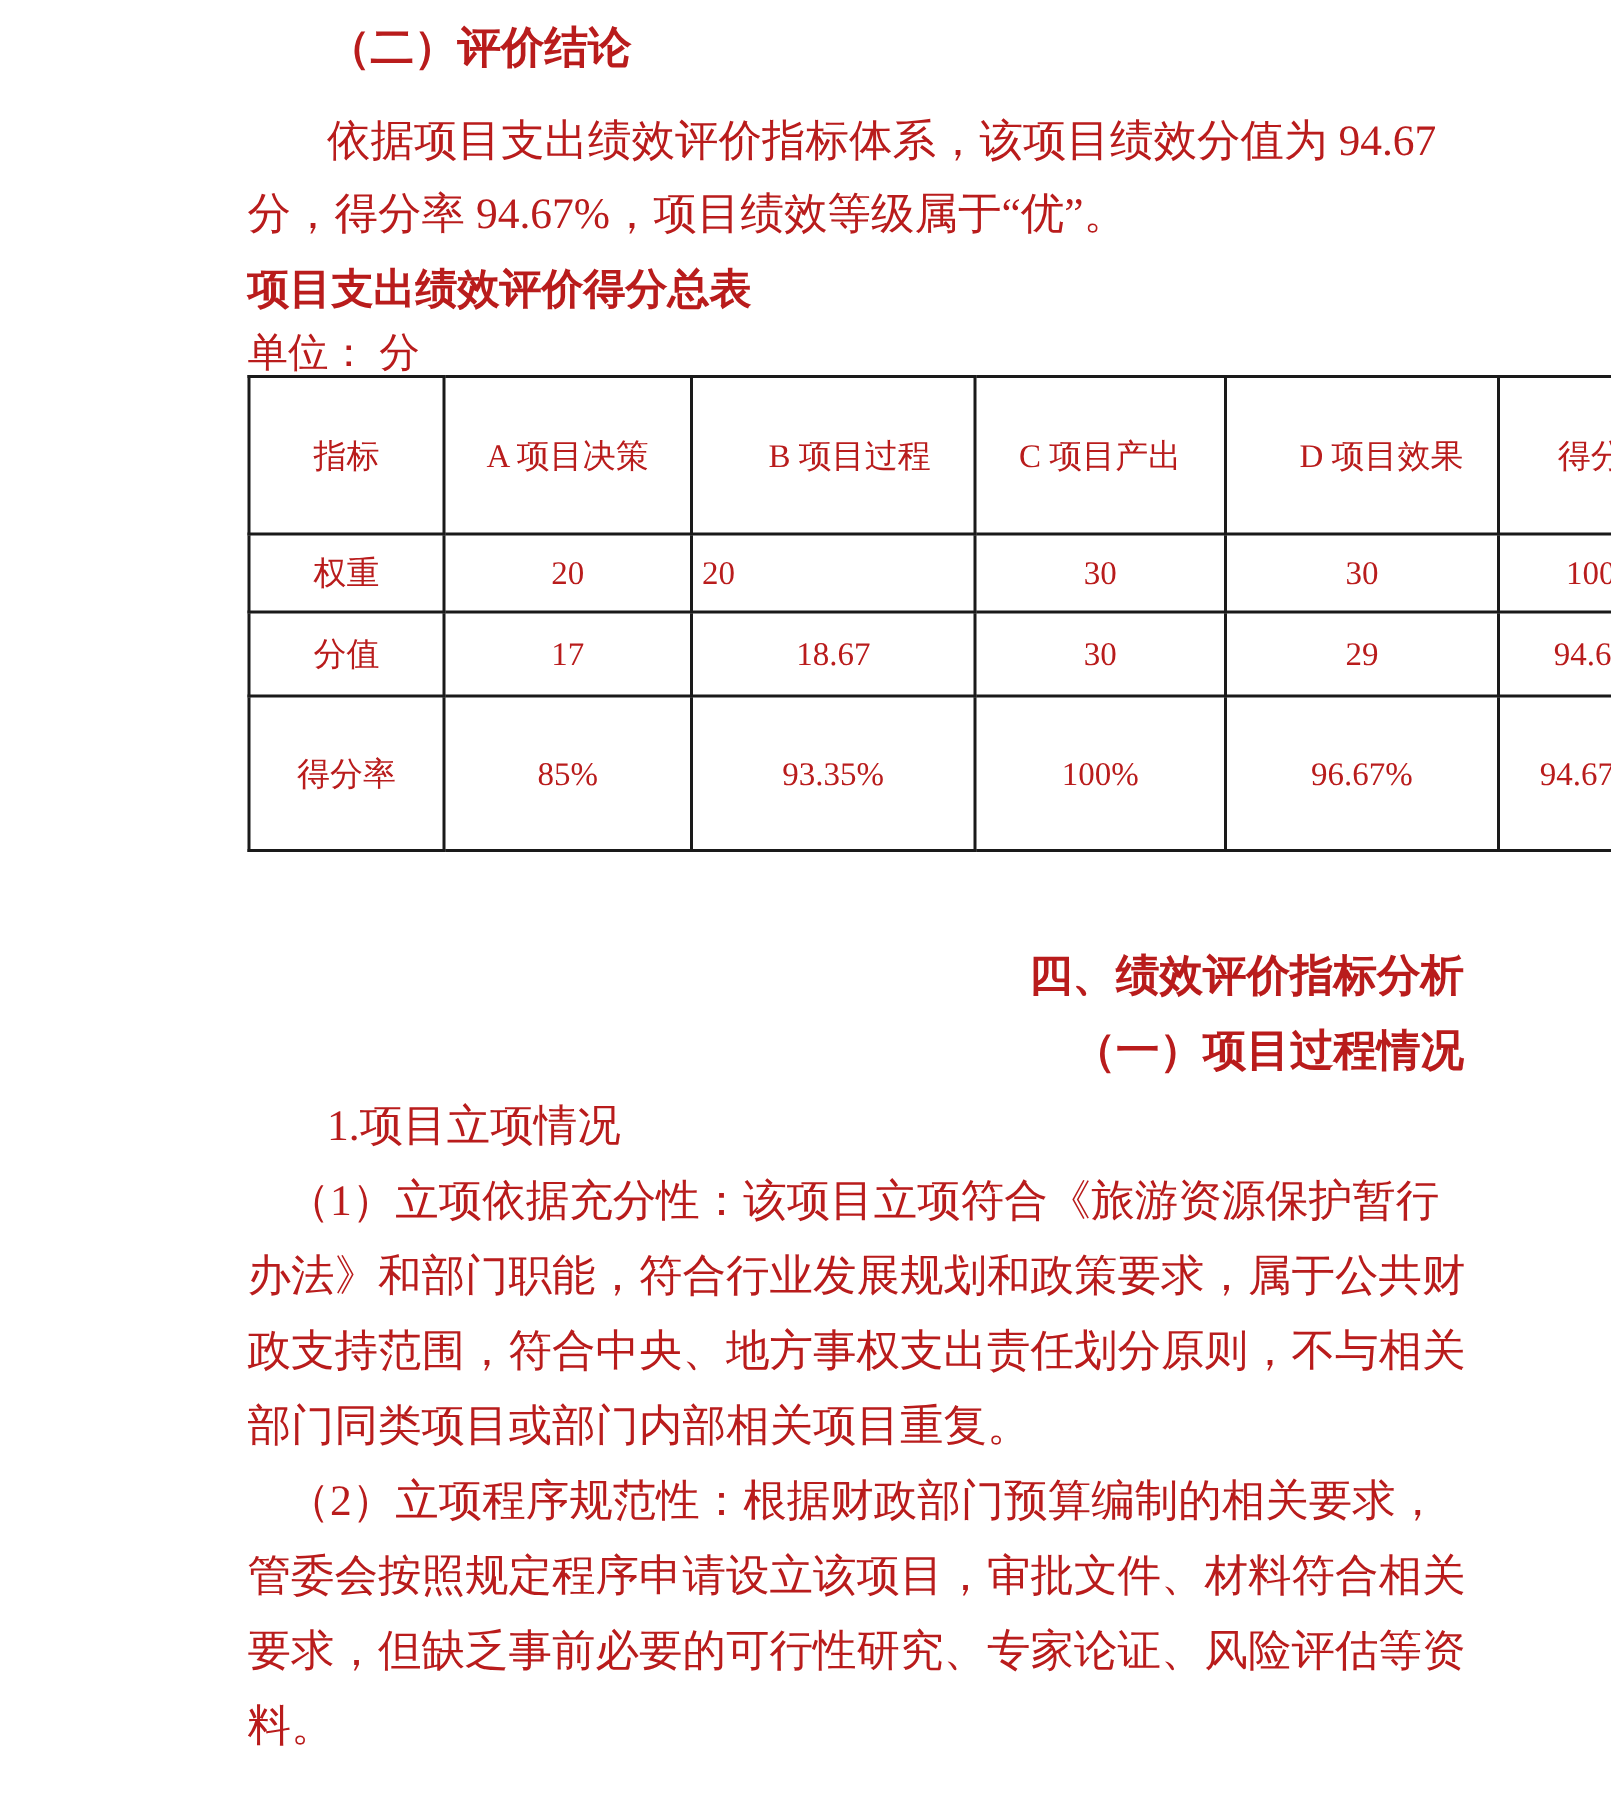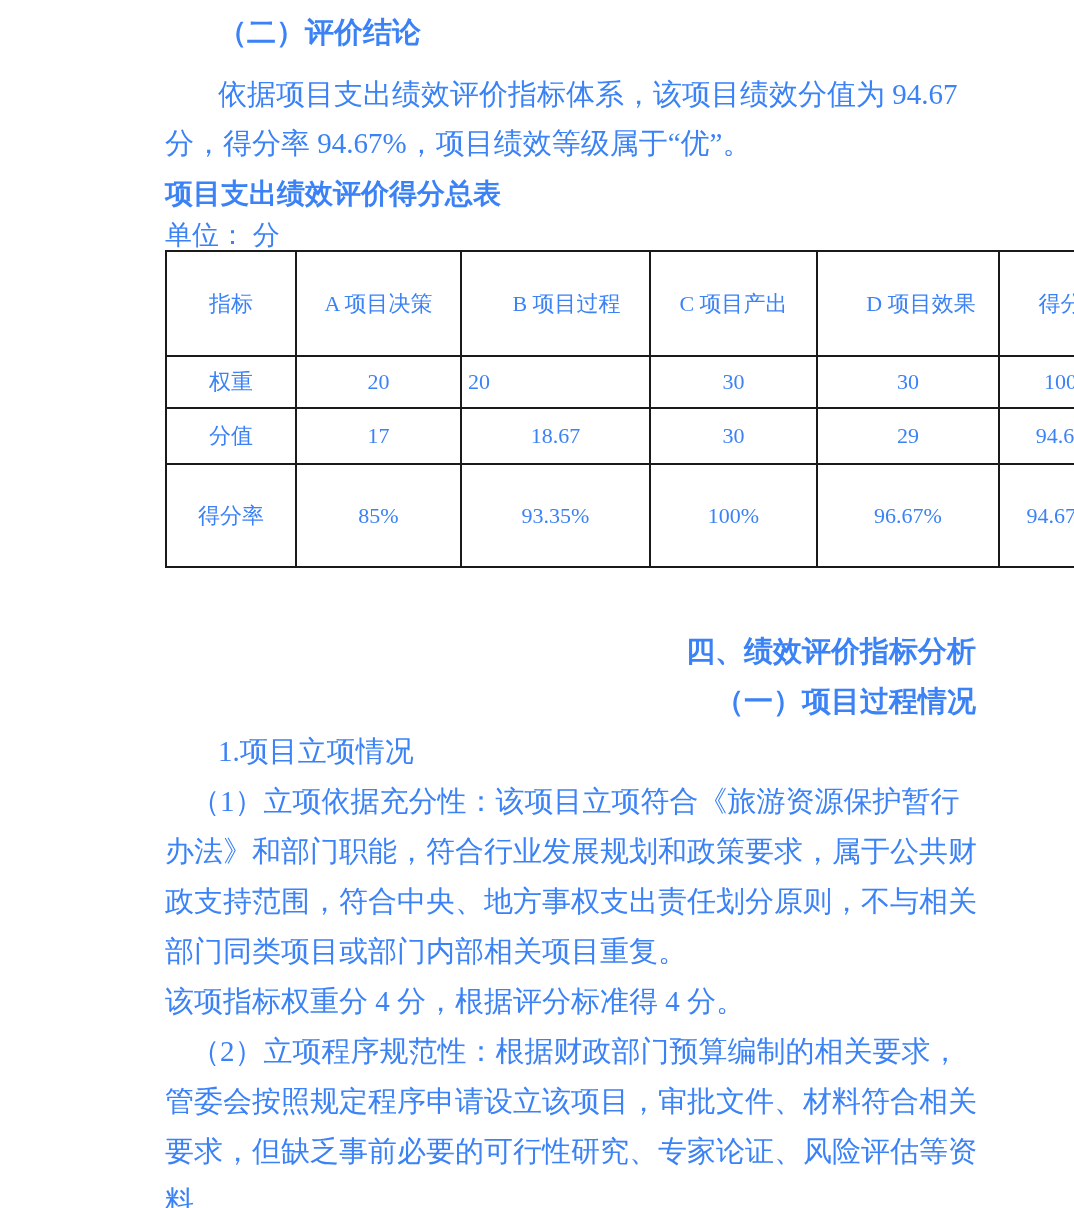--- a/index.html
+++ b/index.html
@@ -6,21 +6,21 @@
     margin: 0;
     padding: 0;
     background: #ffffff;
   }
   .page {
     position: relative;
     width: 1074px;
     height: 1208px;
     box-sizing: border-box;
     background: #ffffff;
-    color: #3b82f6;
+    color: #b91c1c;
     font-family: "Liberation Serif", "DejaVu Serif", serif;
     font-size: 29px;
     padding: 12px 98px 0 165px;
     overflow: hidden;
   }
   .line {
     line-height: 49px;
     white-space: nowrap;
   }
   .stack-line {
@@ -136,21 +136,20 @@
 
   <div class="lower-stack">
     <div class="stack-line bold indent-2">四、绩效评价指标分析</div>
     <div class="stack-line bold indent-2">（一）项目过程情况</div>
     <div class="stack-line indent-2">1.项目立项情况</div>
 
     <div class="stack-line indent-1">（1）立项依据充分性：该项目立项符合《旅游资源保护暂行</div>
     <div class="stack-line">办法》和部门职能，符合行业发展规划和政策要求，属于公共财</div>
     <div class="stack-line">政支持范围，符合中央、地方事权支出责任划分原则，不与相关</div>
     <div class="stack-line">部门同类项目或部门内部相关项目重复。</div>
-    <div class="stack-line">该项指标权重分 4 分，根据评分标准得 4 分。</div>
 
     <div class="stack-line indent-1">（2）立项程序规范性：根据财政部门预算编制的相关要求，</div>
     <div class="stack-line">管委会按照规定程序申请设立该项目，审批文件、材料符合相关</div>
     <div class="stack-line">要求，但缺乏事前必要的可行性研究、专家论证、风险评估等资</div>
     <div class="stack-line">料。</div>
   </div>
 
 </div>
 
 </body></html>

